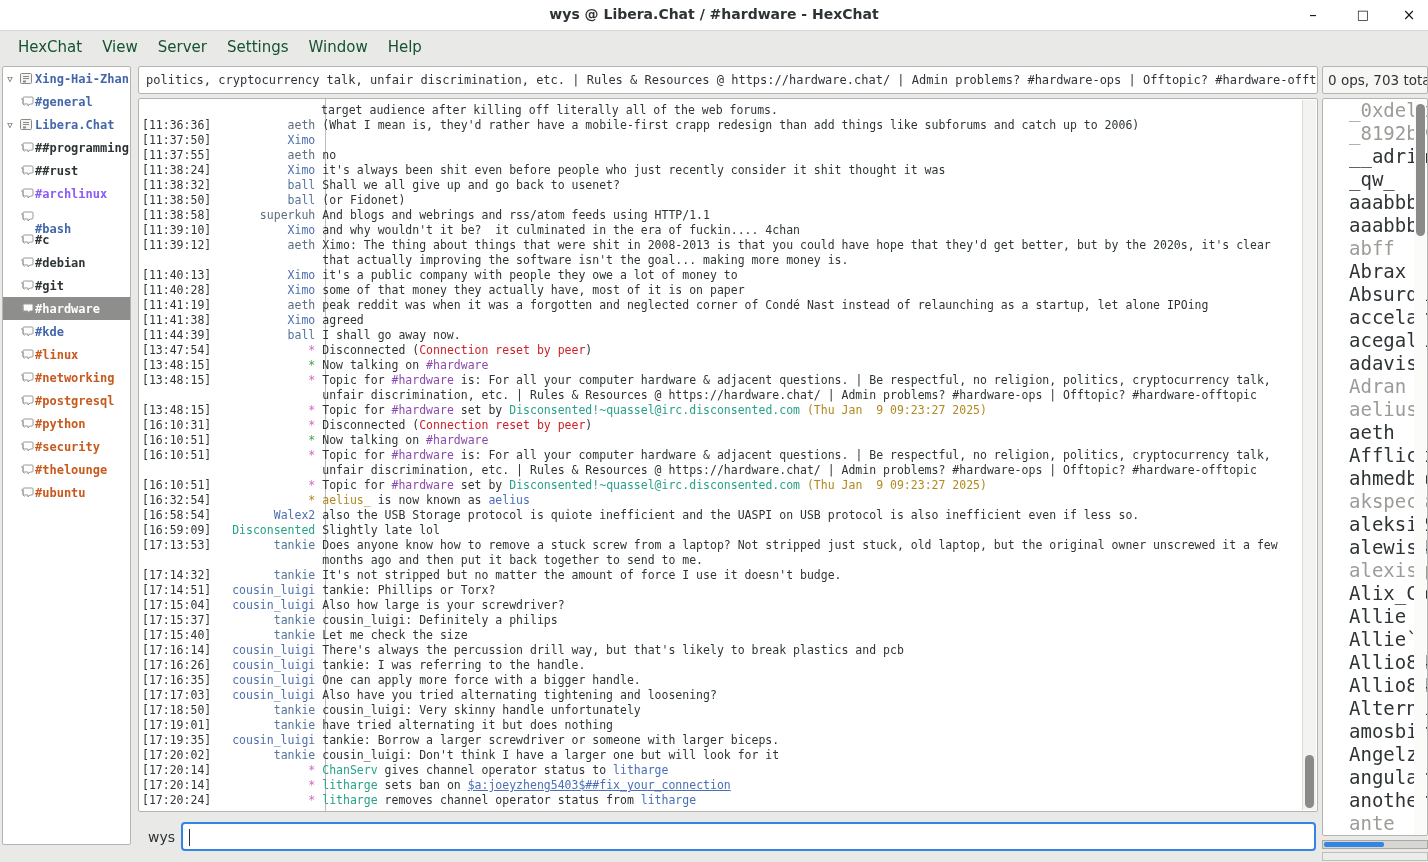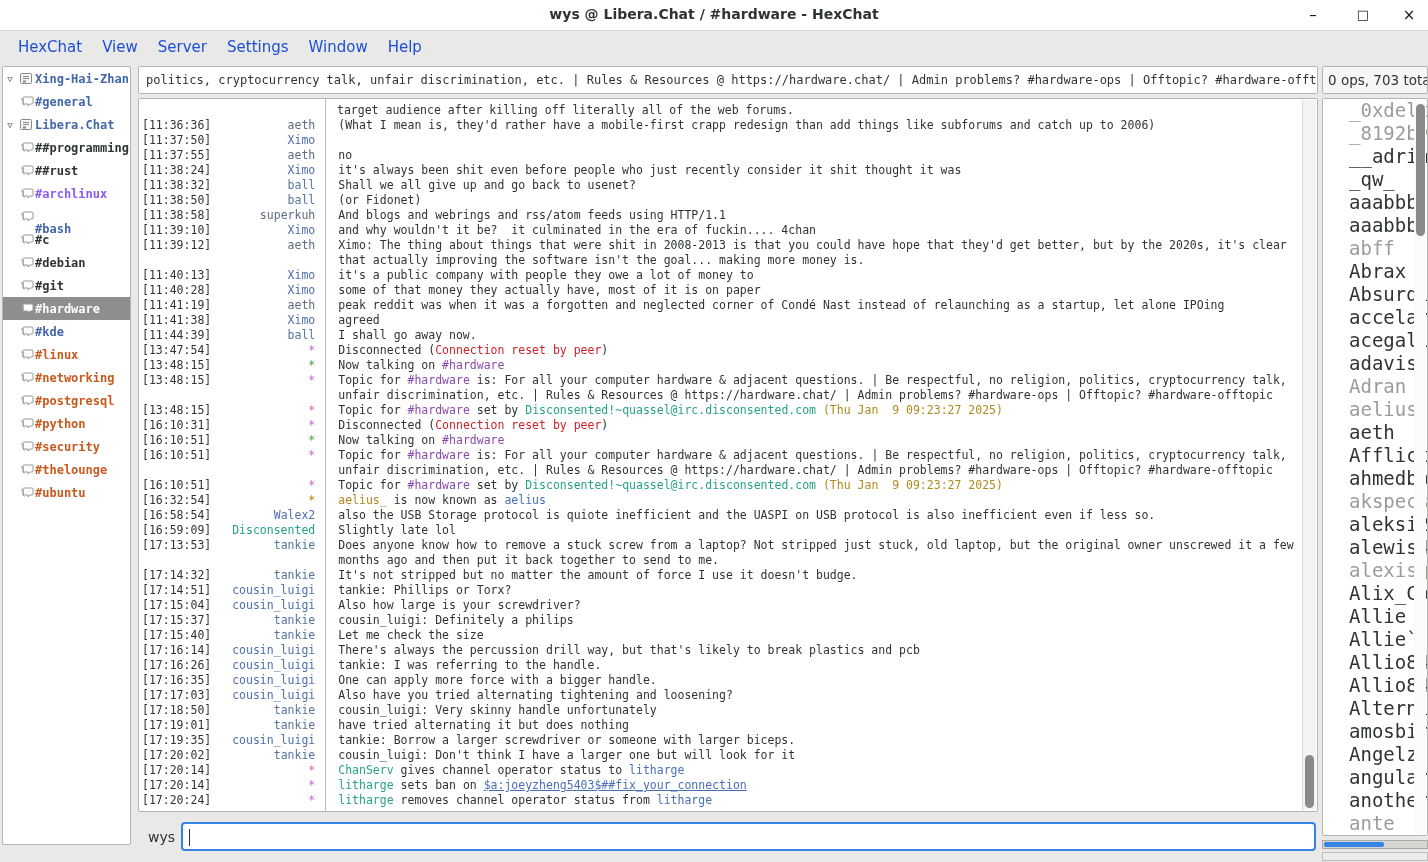--- a/index.html
+++ b/index.html
@@ -8,21 +8,21 @@
 
   
   #titlebar{position:absolute;left:0;top:0;width:1428px;height:30px;background:#ffffff;
             border-bottom:1px solid #d8d8d5;}
   #title{position:absolute;left:0;right:0;top:6px;text-align:center;font-size:14px;font-weight:bold;}
   .winbtn{position:absolute;top:3px;width:26px;height:24px;text-align:center;font-size:15px;line-height:24px;color:#1a1a1a;cursor:default;}
   #btn-min{left:1300px;} #btn-max{left:1350px;font-size:13px;} #btn-close{left:1396px;}
 
   
   #menubar{position:absolute;left:0;top:31px;width:1428px;height:31px;background:#e9e9e7;display:flex;align-items:center;padding-left:8px;box-sizing:border-box;}
-  .menu-item{font-size:15px;padding:4px 10px;color:#1d4ed8;}
+  .menu-item{font-size:15px;padding:4px 10px;color:#14532d;}
 
   
   .sunken{background:#ffffff;border:1px solid #b4b4b1;border-radius:2px;box-sizing:border-box;}
 
   #tree-panel{position:absolute;left:2px;top:66px;width:129px;height:779px;overflow:hidden;}
   .tree-row{position:relative;height:23px;display:flex;align-items:center;font-size:12px;
             font-family:"DejaVu Sans Mono",monospace;white-space:nowrap;}
   .tree-row.selected{background:#8e8e8c;color:#ffffff !important;}
   .tree-row .expander{width:14px;text-align:center;font-size:9px;color:#55544f;flex:0 0 14px;}
   .tree-row .ticon{flex:0 0 18px;display:flex;justify-content:center;}
@@ -37,21 +37,21 @@
           border:1px solid #b4b4b1;border-radius:2px;box-sizing:border-box;
           font-size:13.5px;line-height:26px;padding:0 5px;white-space:nowrap;overflow:hidden;}
 
   
   #chatbox{position:absolute;left:138px;top:98px;width:1180px;height:714px;overflow:hidden;}
   #chat-sep{position:absolute;left:186px;top:0;bottom:0;width:1px;background:#bcbcb9;}
   #chat-lines{position:absolute;left:0;top:4px;right:0;}
   .cline{display:flex;font-family:"DejaVu Sans Mono",monospace;font-size:11.5px;line-height:15px;white-space:pre-wrap;}
   .cline .t{flex:0 0 68px;padding-left:3px;}
   .cline .n{flex:0 0 104px;text-align:right;overflow:hidden;}
-  .cline .m{margin-left:23px;width:960px;word-wrap:break-word;}
+  .cline .m{margin-left:7px;width:960px;word-wrap:break-word;}
   .seg-d{color:#2e3436;} .seg-red{color:#cc2229;} .seg-chan{color:#8b4bad;}
   .seg-host{color:#28a189;} .seg-date{color:#b0891f;} .seg-blue{color:#4a6fb8;}
   .seg-gold{color:#b0891f;} .seg-link{color:#4a6fb8;text-decoration:underline;}
   .star-pink{color:#cf6bc4;} .star-green{color:#47a447;} .star-gold{color:#b0891f;}
 
   #chat-vscroll{position:absolute;right:1px;top:1px;bottom:1px;width:13px;background:#f3f3f1;border-left:1px solid #dadad7;}
   #chat-vhandle{position:absolute;left:2px;width:9px;top:655px;height:53px;background:#8a8a88;border-radius:5px;}
 
   
   #userbox{position:absolute;left:1322px;top:98px;width:106px;height:738px;overflow:hidden;}

